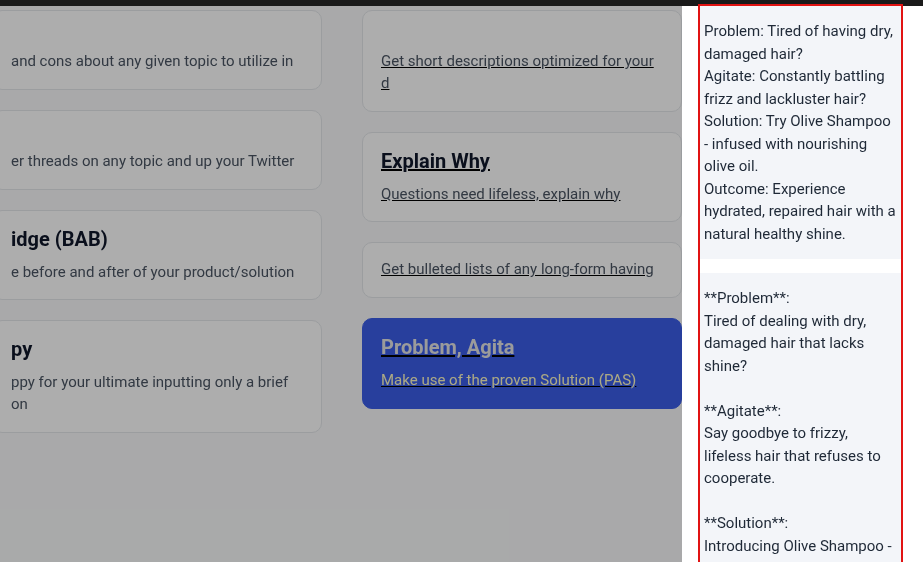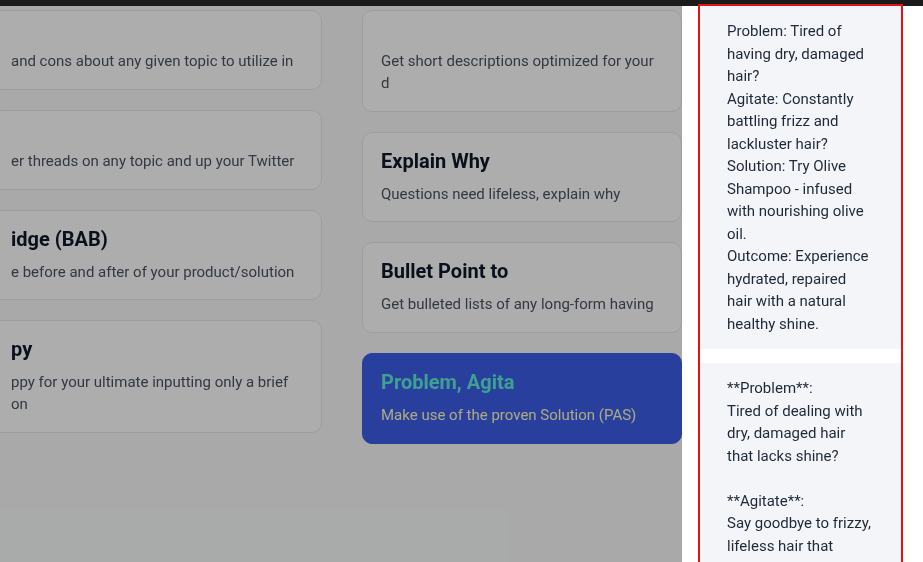--- a/index.html
+++ b/index.html
@@ -37,21 +37,21 @@
       pointer-events: none;
     }
     .cols {
       display: flex;
       gap: 40px;
       position: relative;
       z-index: 5;
     }
     .col { display: flex; flex-direction: column; gap: 20px; }
     .col-left { width: 330px; margin-left: -8px; }
-    .col-right { width: 320px; }
+    .col-right { width: 320px; text-decoration: underline; }
     .card {
       background: #fff;
       border: 1px solid #e5e7eb;
       border-radius: 10px;
       padding: 16px 18px;
       display: flex;
       flex-direction: column;
       gap: 10px;
     }
     .card.selected {
@@ -62,41 +62,41 @@
       font-size: 20px;
       font-weight: 700;
       color: #0f172a;
       line-height: 1.25;
     }
     .card p {
       font-size: 15px;
       color: #4b5563;
       line-height: 1.45;
     }
-    .card.selected h3 { color: #5eead4; }
+    .card.selected h3 { color: #e5e5e5; }
     .card.selected p { color: #fef9c3; }
     .card .top-spacer { height: 14px; }
     .right-panel {
       width: 387px;
       background: #fff;
       position: relative;
       z-index: 50;
       padding-left: 8px;
       padding-top: 0;
     }
     .red-box {
       border: 2px solid #e11313;
       background: #fff;
       margin: -2px 20px 0 8px;
       display: flex;
       flex-direction: column;
     }
     .msg {
       background: #f3f5f9;
-      padding: 14px 27px;
+      padding: 14px 4px;
       font-size: 15px;
       line-height: 1.5;
       color: #1f2937;
       white-space: pre-wrap;
     }
     .msg-gap { height: 14px; background: #fff; }
   </style>
 </head>
 <body>
 
@@ -127,21 +127,20 @@
       <div class="col col-right">
         <div class="card">
           <div class="top-spacer"></div>
           <p>Get short descriptions optimized for your d</p>
         </div>
         <div class="card">
           <h3>Explain Why</h3>
           <p>Questions need lifeless, explain why</p>
         </div>
         <div class="card">
-          <h3>Bullet Point to</h3>
           <p>Get bulleted lists of any long-form having</p>
         </div>
         <div class="card selected">
           <h3>Problem, Agita</h3>
           <p>Make use of the proven Solution (PAS)</p>
         </div>
       </div>
     </div>
     <div class="scrim"></div>
   </div>

